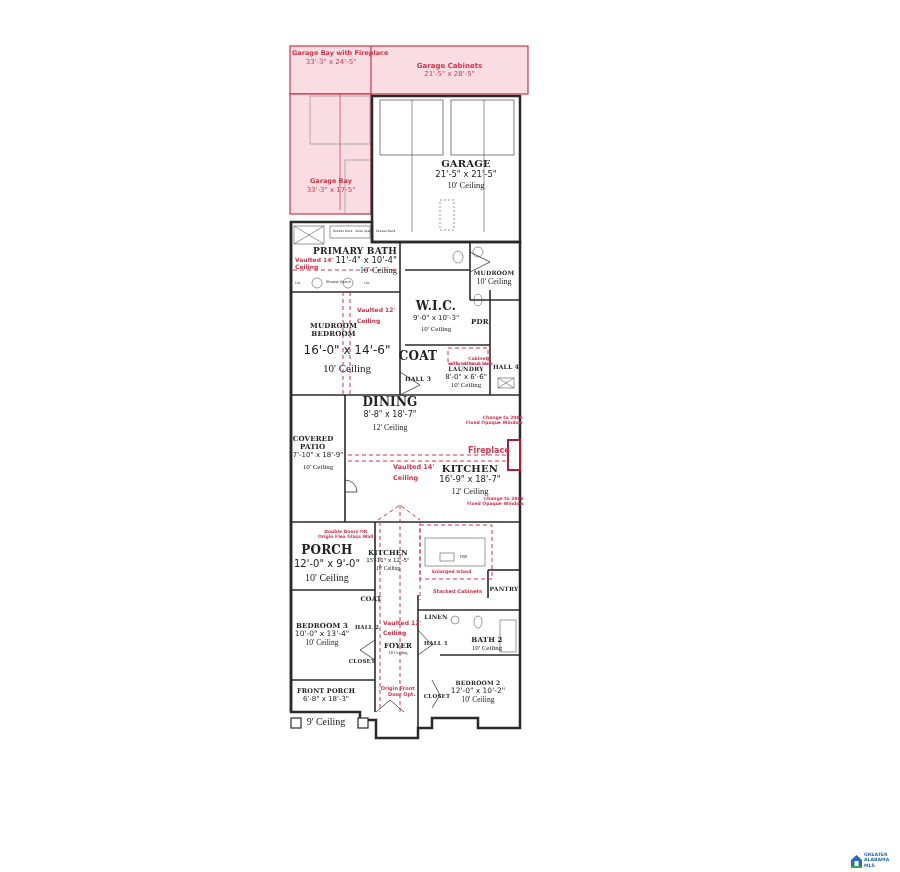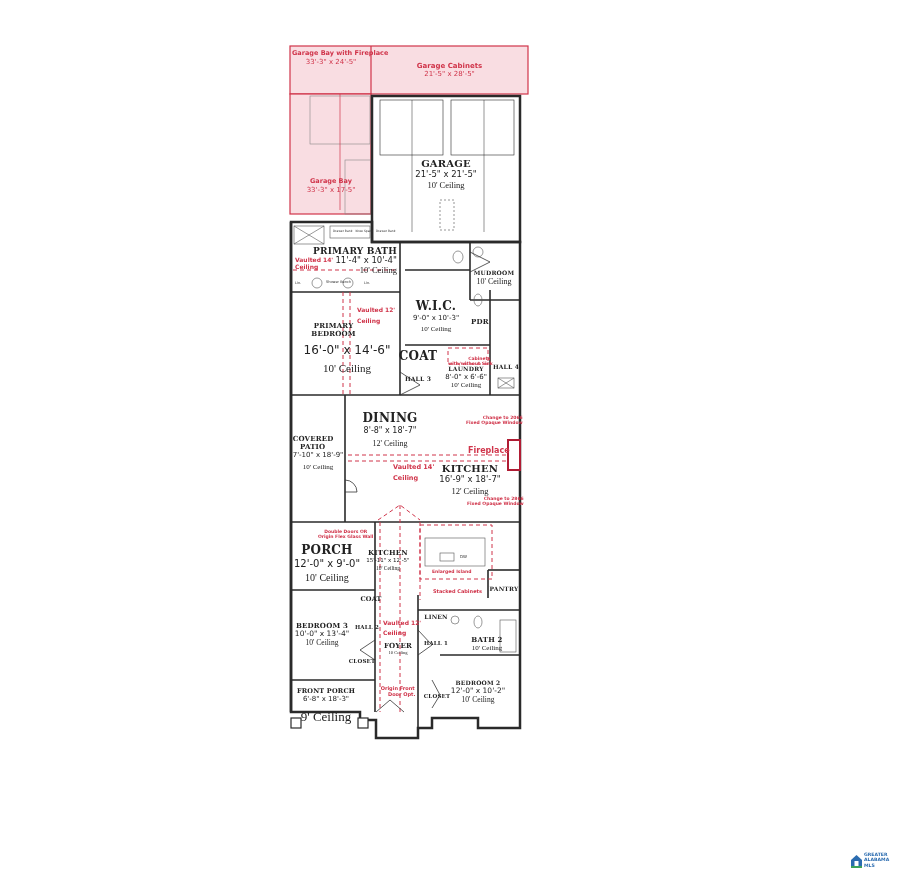--- a/index.html
+++ b/index.html
@@ -128,21 +128,21 @@
 </div>
 <div class="red mid" style="left:372px; top:62px; width:155px; font-size:7px;">
   <div>Garage Cabinets</div>
   <div style="font-weight:normal;">21'-5" x 28'-5"</div>
 </div>
 <div class="red mid" style="left:292px; top:178px; width:78px; font-size:6.5px;">
   <div>Garage Bay</div>
   <div style="font-weight:normal; font-size:7px;">33'-3" x 17-5"</div>
 </div>
 
-<div class="lbl med" style="left:446px; top:158px;">
+<div class="lbl med" style="left:466px; top:158px;">
   <div class="name" style="font-size:10px;">GARAGE</div>
   <div class="dim">21'-5" x 21'-5"</div>
   <div class="ceil" style="margin-top:2px;">10' Ceiling</div>
 </div>
 
 <div class="lbl med" style="left:355px; top:246px;text-align:right;">
   <div class="name">PRIMARY BATH</div>
   <div class="dim">11'-4" x 10'-4"</div>
   <div class="ceil">10' Ceiling</div>
 </div>
@@ -156,21 +156,21 @@
   <div class="name">W.I.C.</div>
   <div class="dim" style="font-size:7px;">9'-0" x 10'-3"</div>
   <div class="ceil" style="font-size:7px; margin-top:3px;">10' Ceiling</div>
 </div>
 
 <div class="lbl" style="left:480px; top:318px;">
   <div class="name" style="font-size:7px;">PDR</div>
 </div>
 
 <div class="lbl big" style="left:347px; top:322px;">
-  <div class="name" style="font-size:7px; white-space:normal; width:60px;">PRIMARY BEDROOM</div>
+  <div class="name" style="font-size:7px; white-space:normal; width:60px;">MUDROOM BEDROOM</div>
   <div class="dim" style="margin-top:6px;">16'-0" x 14'-6"</div>
   <div class="ceil" style="margin-top:4px;">10' Ceiling</div>
 </div>
 
 <div class="lbl" style="left:418px; top:350px;">
   <div class="name">COAT</div>
 </div>
 
 <div class="lbl" style="left:418px; top:376px;">
   <div class="name" style="font-size:6px;">HALL 3</div>
@@ -185,21 +185,21 @@
 <div class="lbl" style="left:506px; top:364px;">
   <div class="name" style="font-size:6px;">HALL 4</div>
 </div>
 
 <div class="lbl" style="left:318px; top:435px;">
   <div class="name" style="font-size:7px; white-space:normal; width:40px;">COVERED PATIO</div>
   <div class="dim" style="font-size:7px;">7'-10" x 18'-9"</div>
   <div class="ceil" style="font-size:7px; margin-top:4px;">10' Ceiling</div>
 </div>
 
-<div class="lbl" style="left:390px; top:412px;">
+<div class="lbl" style="left:390px; top:396px;">
   <div class="name">DINING</div>
   <div class="dim">8'-8" x 18'-7"</div>
   <div class="ceil" style="margin-top:4px;">12' Ceiling</div>
 </div>
 
 <div class="lbl med" style="left:470px; top:463px;">
   <div class="name" style="font-size:10px;">KITCHEN</div>
   <div class="dim">16'-9" x 18'-7"</div>
   <div class="ceil" style="margin-top:3px;">12' Ceiling</div>
 </div>
@@ -252,21 +252,21 @@
 </div>
 
 <div class="lbl" style="left:398px; top:642px;">
   <div class="name" style="font-size:7px;">FOYER</div>
   <div class="ceil" style="font-size:4.5px;">10 Ceiling</div>
 </div>
 
 <div class="lbl" style="left:326px; top:688px;">
   <div class="name" style="font-size:6.5px;">FRONT PORCH</div>
   <div class="dim" style="font-size:7px;">6'-8" x 18'-3"</div>
-  <div class="ceil" style="font-size:13px; margin-top:6px;">9' Ceiling</div>
+  <div class="ceil" style="font-size:10px; margin-top:12px;">9' Ceiling</div>
 </div>
 
 <div class="lbl" style="left:437px; top:693px;">
   <div class="name" style="font-size:5.5px;">CLOSET</div>
 </div>
 
 <div class="lbl" style="left:478px; top:680px;">
   <div class="name" style="font-size:6px;">BEDROOM 2</div>
   <div class="dim" style="font-size:7.5px;">12'-0" x 10'-2"</div>
   <div class="ceil" style="font-size:7.5px;">10' Ceiling</div>

